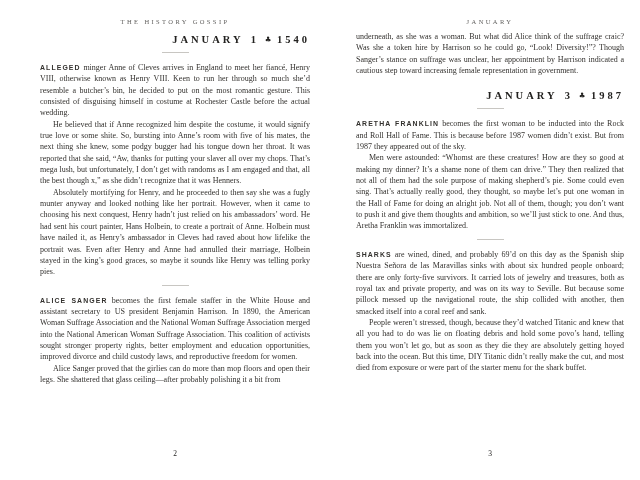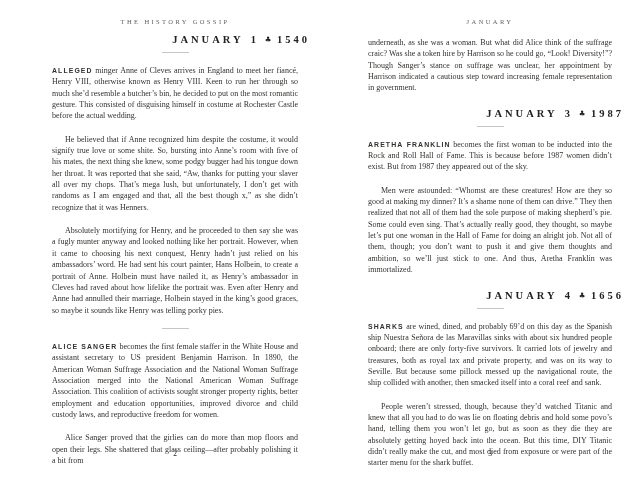--- a/index.html
+++ b/index.html
@@ -41,21 +41,21 @@
     font-family:"DejaVu Sans", sans-serif;
     font-size:7.5px;letter-spacing:0;
     position:relative;top:-1px;
     margin:0 1px;
   }
   .heading-rule{
     width:27px;border:0;border-top:1px solid var(--rule);
     margin:7px auto 9px;
   }
   .body-para{
-    margin:12px;
+    margin:0;
     font-size:8px;line-height:11.35px;
     text-align:justify;
   }
   .body-para.indent{text-indent:13px;}
   .lead{
     font-family:"Liberation Sans", sans-serif;
     font-weight:bold;
     font-size:6.9px;
     letter-spacing:1.1px;
   }
@@ -89,21 +89,20 @@
   </div>
 
   <div class="page page-right">
     <div class="running-head">JANUARY</div>
     <div class="page-body">
         <p class="body-para"><span>underneath, as she was a woman. But what did Alice think of the suffrage craic? Was she a token hire by Harrison so he could go, “Look! Diversity!”? Though Sanger’s stance on suffrage was unclear, her appointment by Harrison indicated a cautious step toward increasing female representation in government.</span></p>
         <div class="entry-heading"><span>JANUARY 3</span><span class="ornament"> ♣ </span><span>1987</span></div>
         <div class="heading-rule"></div>
         <p class="body-para"><span class="lead">ARETHA FRANKLIN</span><span> becomes the first woman to be inducted into the Rock and Roll Hall of Fame. This is because before 1987 women didn’t exist. But from 1987 they appeared out of the sky.</span></p>
         <p class="body-para indent"><span>Men were astounded: “Whomst are these creatures! How are they so good at making my dinner? It’s a shame none of them can drive.” They then realized that not all of them had the sole purpose of making shepherd’s pie. Some could even sing. </span><span class="it">That’s actually really good</span><span>, they thought, </span><span class="it">so maybe let’s put one woman in the Hall of Fame for doing an alright job. Not all of them, though; you don’t want to push it and give them thoughts and ambition, so we’ll just stick to one.</span><span> And thus, Aretha Franklin was immortalized.</span></p>
-        <div class="entry-heading"><span>JANUARY 4</span><span class="ornament"> ♣ </span><span>1656</span></div>
         <div class="heading-rule"></div>
         <p class="body-para"><span class="lead">SHARKS</span><span> are wined, dined, and probably 69’d on this day as the Spanish ship </span><span class="it">Nuestra Señora de las Maravillas</span><span> sinks with about six hundred people onboard; there are only forty-five survivors. It carried lots of jewelry and treasures, both as royal tax and private property, and was on its way to Seville. But because some pillock messed up the navigational route, the ship collided with another, then smacked itself into a coral reef and sank.</span></p>
         <p class="body-para indent"><span>People weren’t stressed, though, because they’d watched </span><span class="it">Titanic</span><span> and knew that all you had to do was lie on floating debris and hold some povo’s hand, telling them you won’t let go, but as soon as they die they are absolutely getting hoyed back into the ocean. But this time, DIY </span><span class="it">Titanic</span><span> didn’t really make the cut, and most died from exposure or were part of the starter menu for the shark buffet.</span></p>
       </div>
     <div class="page-number">3</div>
   </div>
 
 </div>
 
 </body></html>

